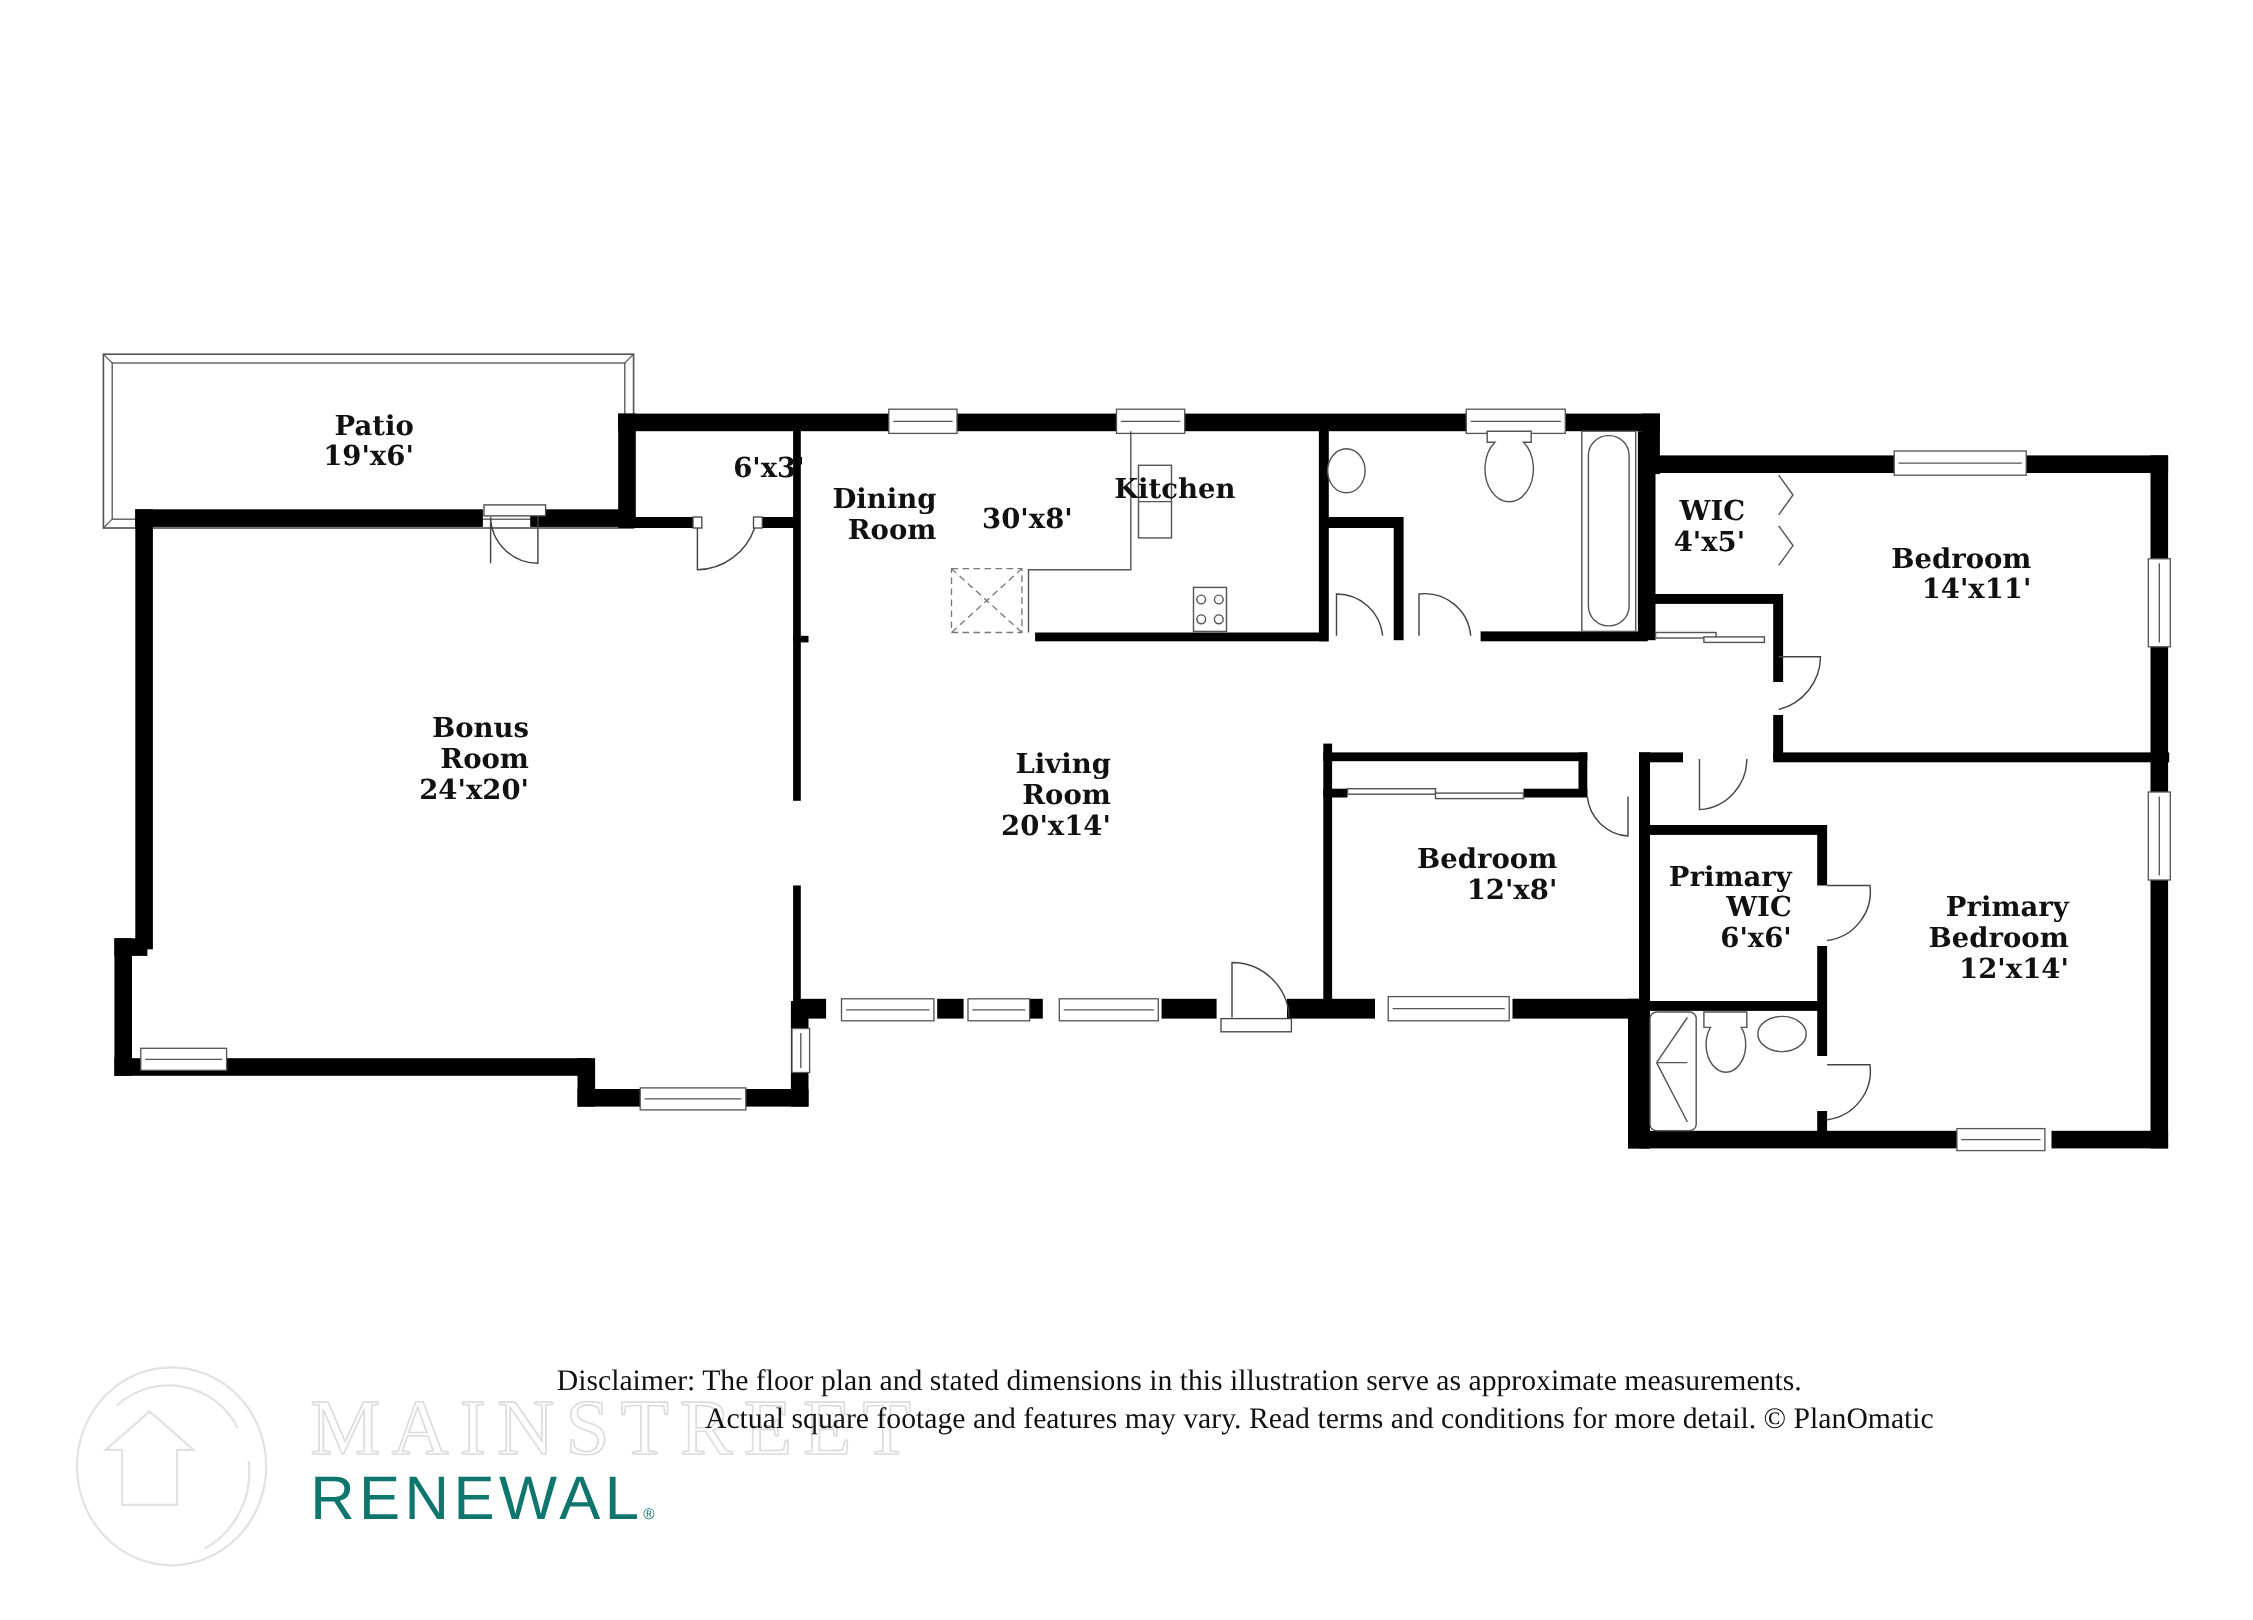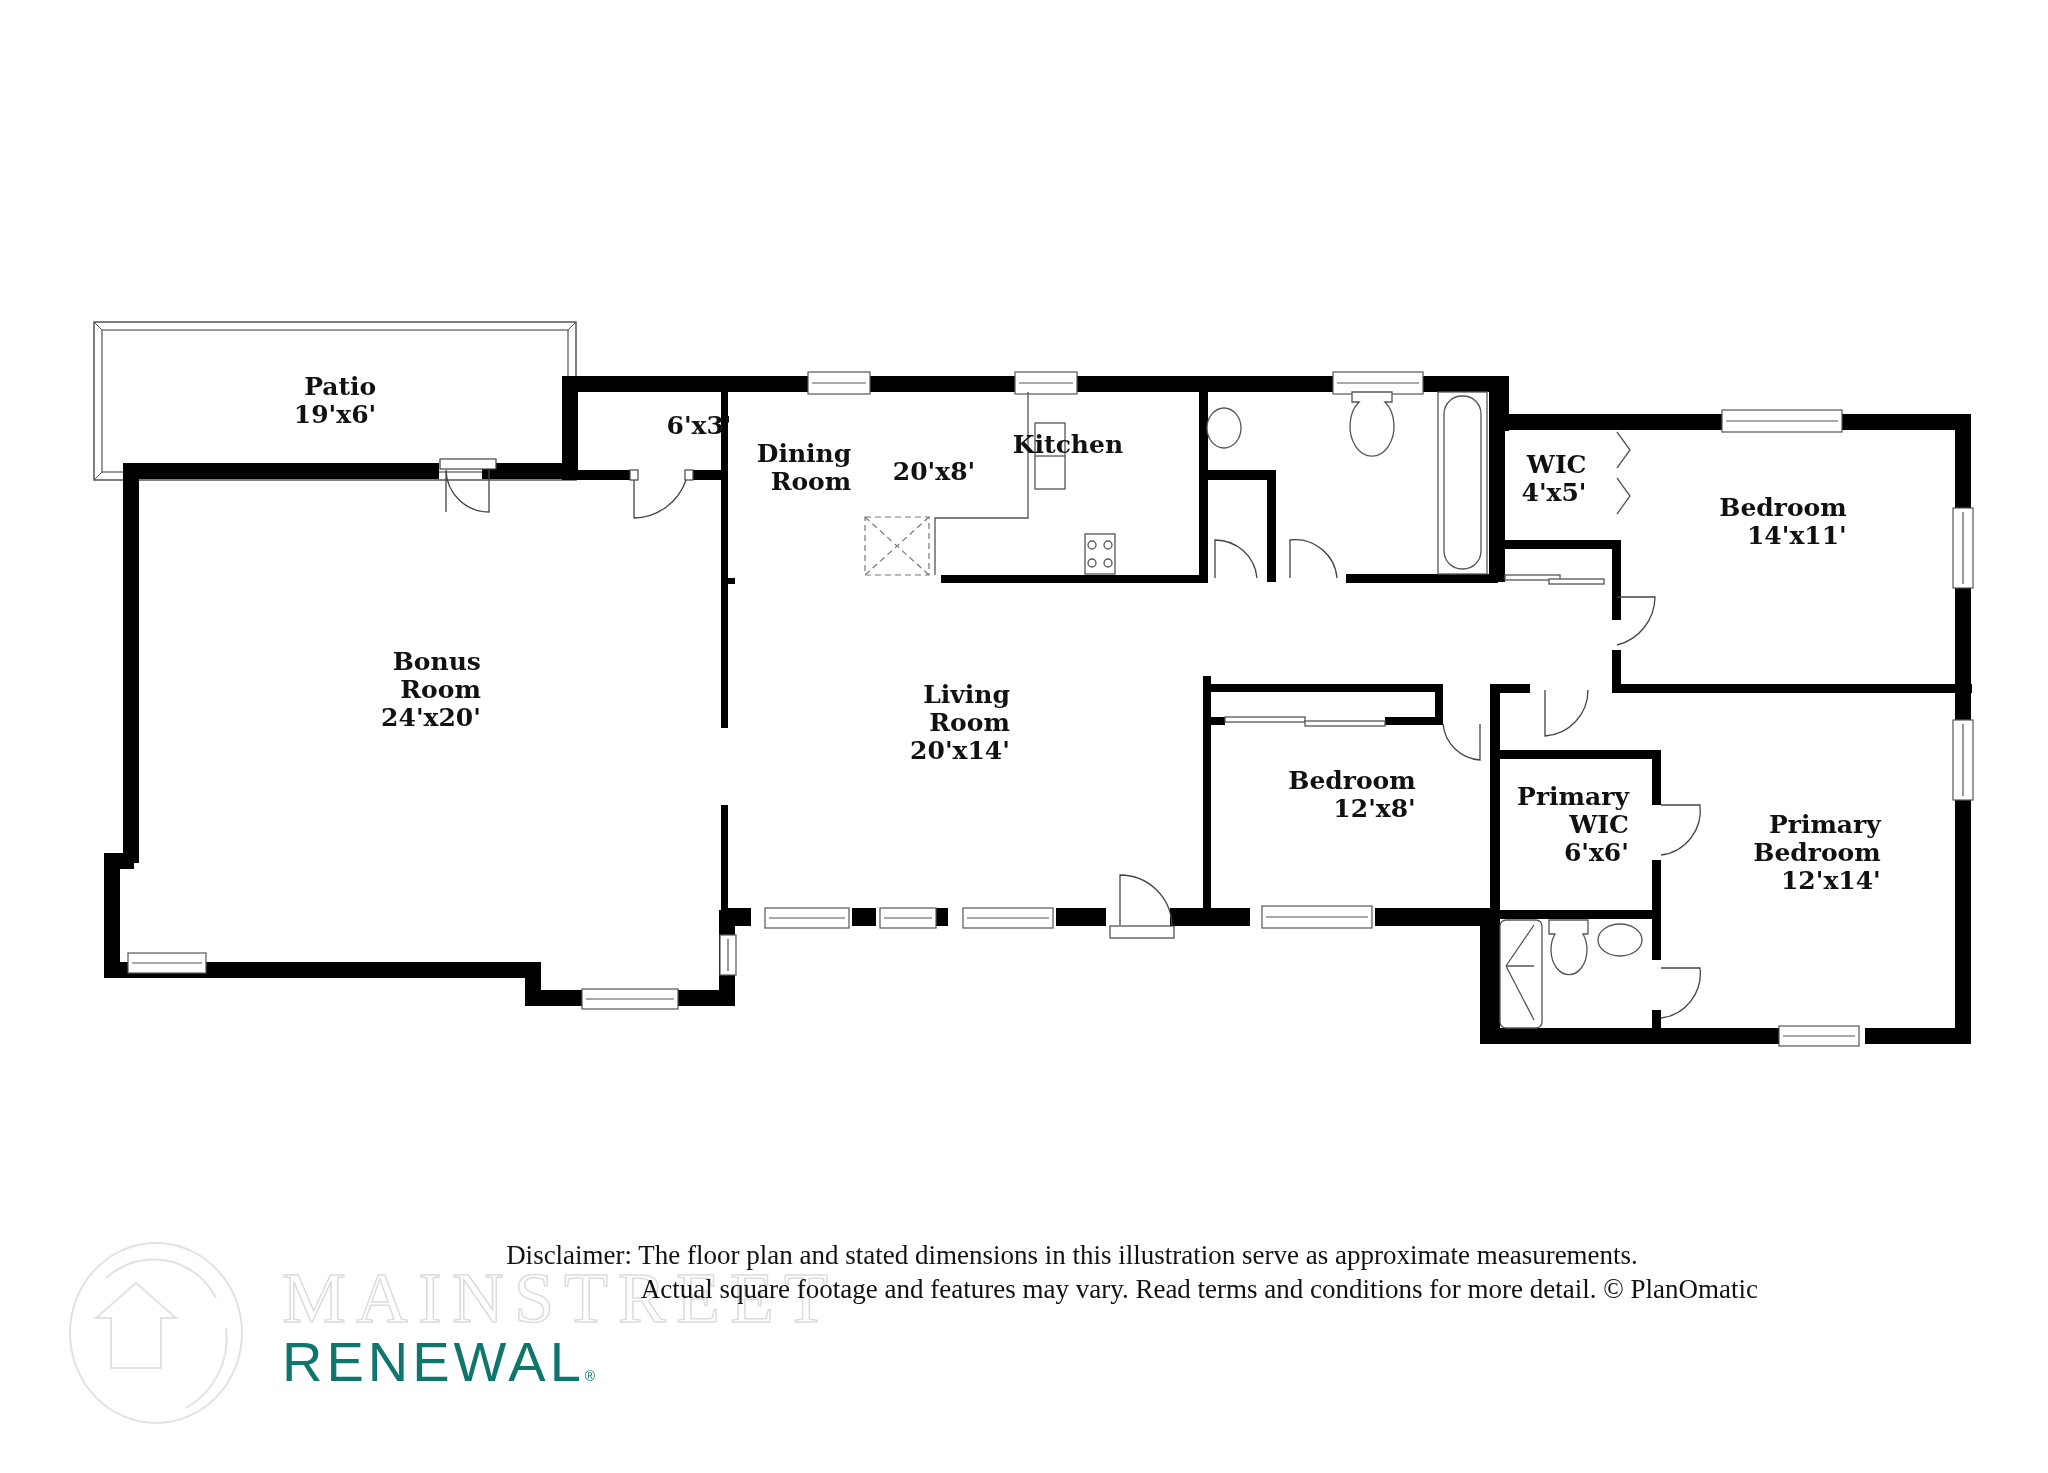--- a/index.html
+++ b/index.html
@@ -192,21 +192,21 @@
   <span>19'x6'</span>
 </div>
 <div class="room-label" style="left:651px; top:412px;margin-left:48px;">
   <span>6'x3'</span>
 </div>
 <div class="room-label" style="left:804px; top:440px;">
   <span>Dining</span>
   <span>Room</span>
 </div>
 <div class="room-label" style="left:934px; top:458px;">
-  <span>20'x8'</span>
+  <span>30'x8'</span>
 </div>
 <div class="room-label" style="left:1068px; top:431px;">
   <span>Kitchen</span>
 </div>
 <div class="room-label" style="left:1554px; top:451px;">
   <span>WIC</span>
   <span>4'x5'</span>
 </div>
 <div class="room-label" style="left:1783px; top:494px;">
   <span>Bedroom</span>

